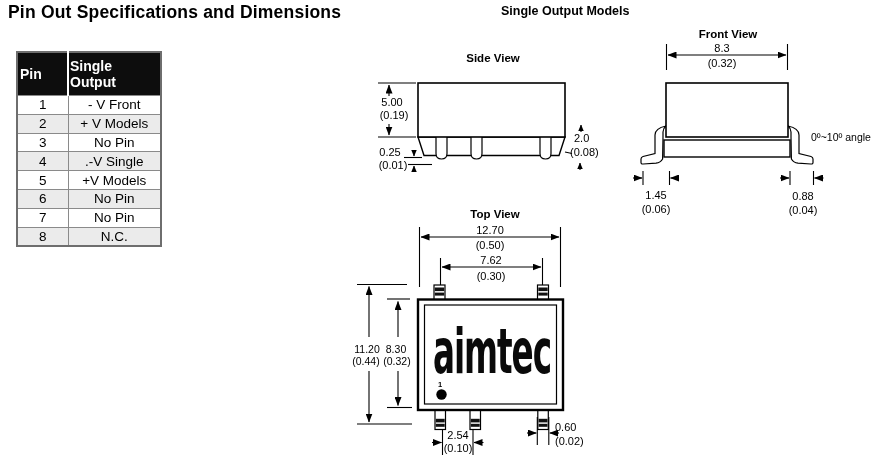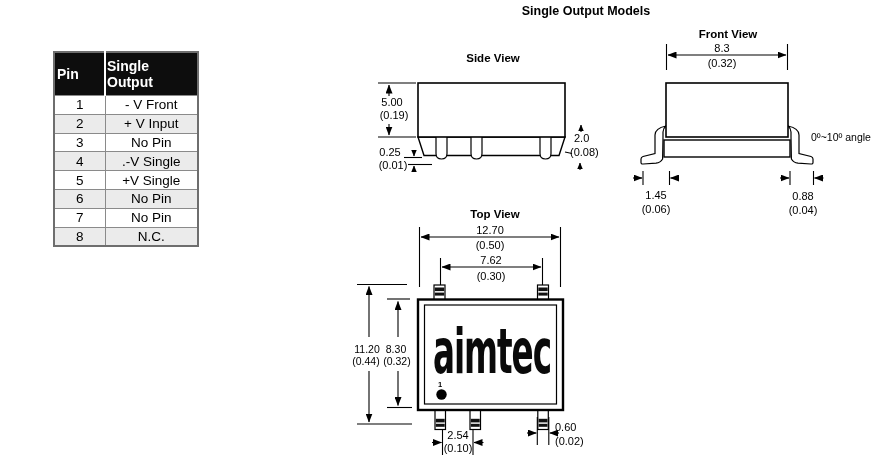--- a/index.html
+++ b/index.html
@@ -1,24 +1,24 @@
 <!DOCTYPE html>
 <html><head>
 <meta charset="utf-8">
 <style>
   html,body { margin:0; padding:0; background:#fff; }
   .canvas {
     position:relative; width:877px; height:459px; background:#ffffff;
     font-family:"Liberation Sans", sans-serif; color:#000; overflow:hidden;
   }
   .page-title { position:absolute; left:8px; top:2px; font-size:17.5px; font-weight:bold; letter-spacing:.2px; }
-  .models-title { position:absolute; left:501px; top:4px; width:170px; font-size:12.5px; font-weight:bold; text-align:center; }
+  .models-title { position:absolute; left:501px; top:4px; width:170px; font-size:12.5px; font-weight:bold; text-align:left; }
 
   table.pins { position:absolute; left:16px; top:51px; width:137px; border-collapse:collapse; table-layout:fixed;
-               font-size:13.5px; border:2px solid #6e6e6e;margin-left:37px; }
+               font-size:13.5px; border:2px solid #6e6e6e; }
   table.pins thead th { background:#0d0d0d; color:#fff; font-weight:bold; font-size:14px; height:40px; line-height:1.15; }
   th.pin-h { width:46px; text-align:left; padding-left:2px; border-right:2px solid #fff; }
   th.out-h { width:89px; text-align:left; }
   table.pins tbody td { height:17.8px; text-align:center; border:1px solid #8a8a8a; padding:0; }
   table.pins tbody tr.alt { background:#ebebeb; }
 
   svg.view { position:absolute; }
   svg text { font-family:"Liberation Sans", sans-serif; fill:#000; }
   .vtitle { font-size:11.5px; font-weight:bold; }
   .dim   { font-size:11px; }
@@ -26,49 +26,50 @@
   .ln  { stroke:#000; stroke-width:1.1; fill:none; }
   .shape  { fill:#fff; stroke:#000; }
   .band   { fill:#111; stroke:none; }
   .logo-t { font-family:"DejaVu Sans", sans-serif; font-weight:bold; letter-spacing:-2px; fill:#0a0a0a; }
 </style>
 </head>
 <body>
 
 <div class="canvas">
 
+  <div class="page-title">Pin Out Specifications and Dimensions</div>
   <div class="models-title">Single Output Models</div>
 
   <table class="pins">
     <thead>
       <tr>
         <th class="pin-h">Pin</th>
         <th class="out-h">Single Output</th>
       </tr>
     </thead>
     <tbody>
       <tr>
           <td>1</td>
           <td>- V Front</td>
         </tr>
       <tr class="alt">
           <td>2</td>
-          <td>+ V Input</td>
+          <td>+ V Models</td>
         </tr>
       <tr>
           <td>3</td>
           <td>No Pin</td>
         </tr>
       <tr class="alt">
           <td>4</td>
           <td>.-V Single</td>
         </tr>
       <tr>
           <td>5</td>
-          <td>+V Single</td>
+          <td>+V Models</td>
         </tr>
       <tr class="alt">
           <td>6</td>
           <td>No Pin</td>
         </tr>
       <tr>
           <td>7</td>
           <td>No Pin</td>
         </tr>
       <tr class="alt">

